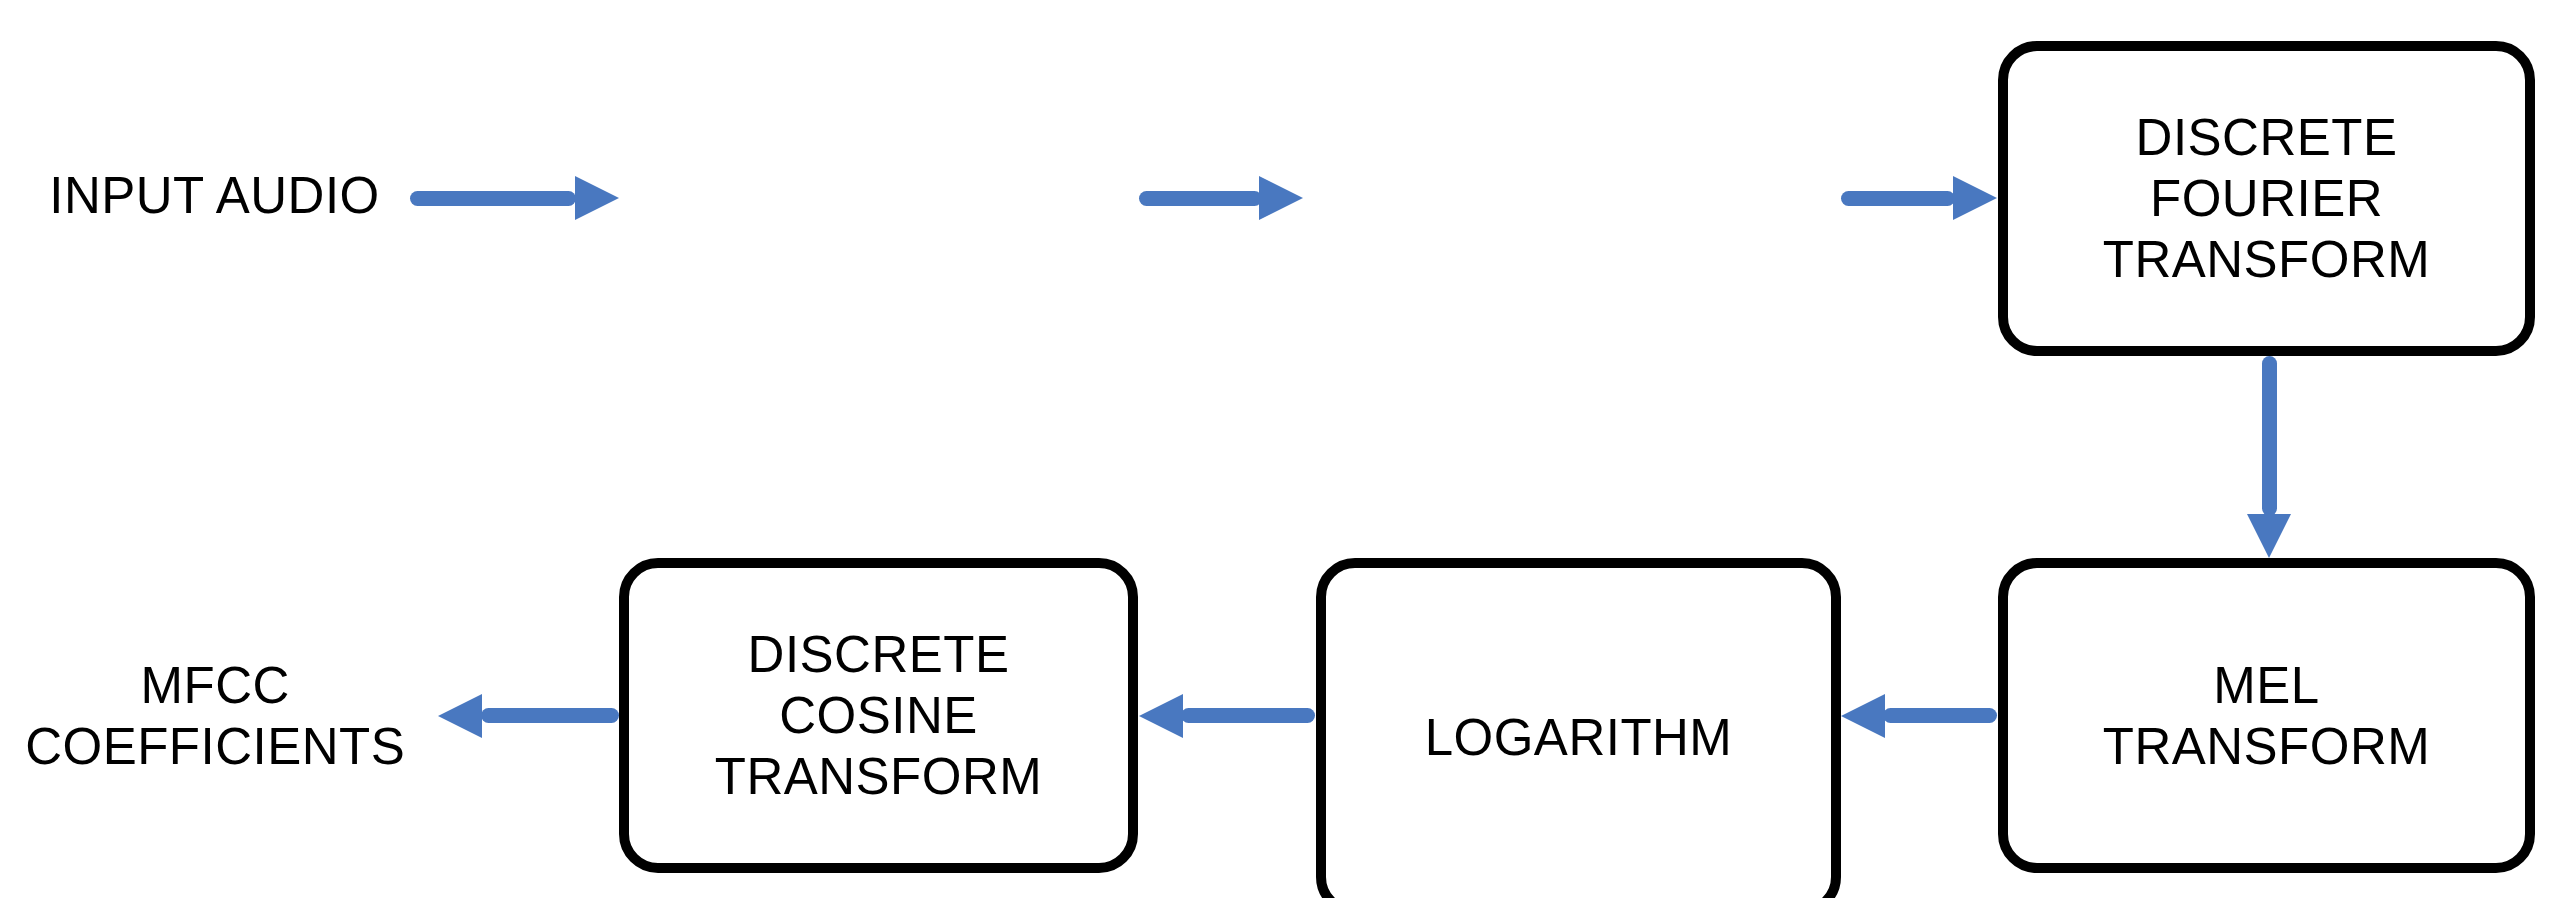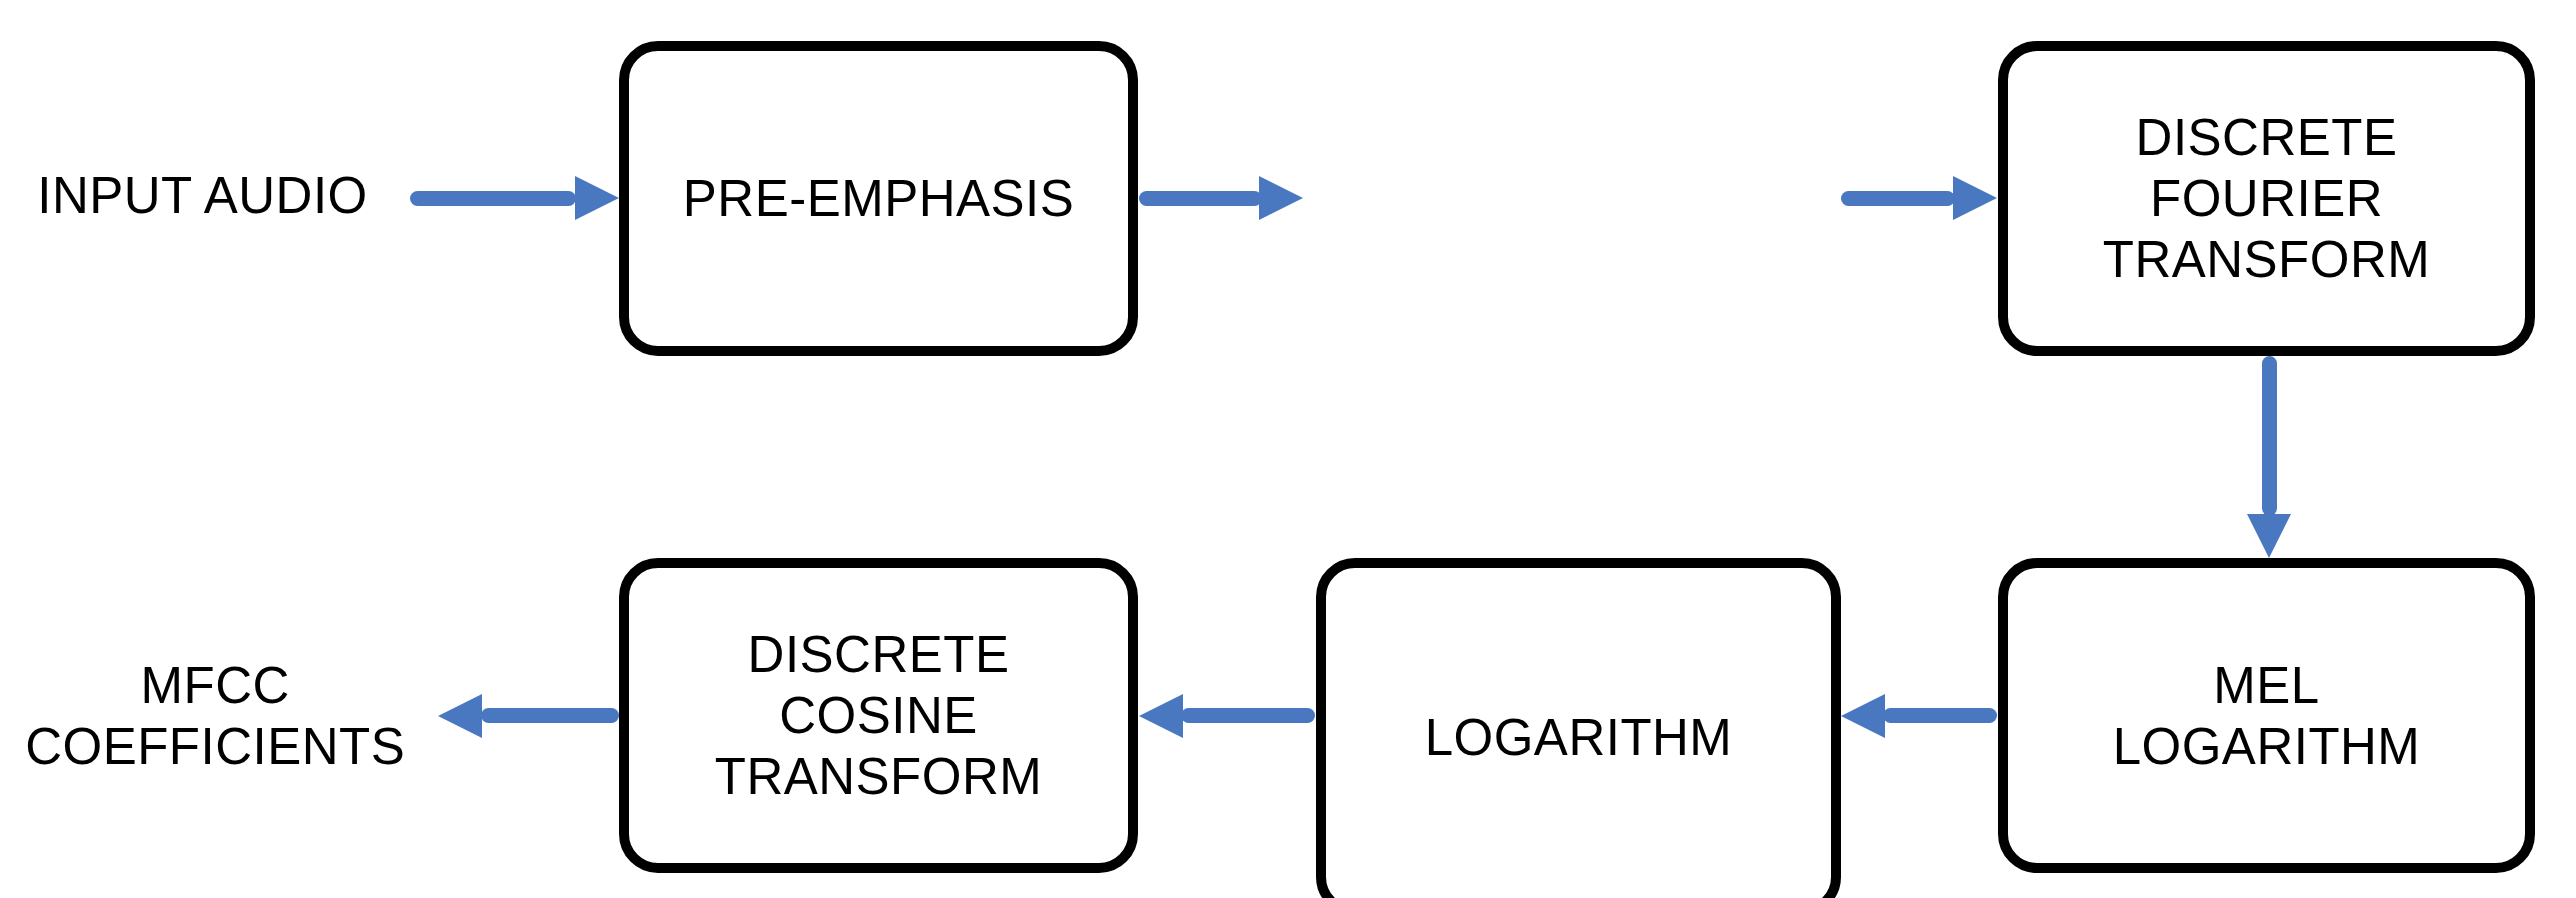--- a/index.html
+++ b/index.html
@@ -48,21 +48,21 @@
     position: absolute;
     display: flex;
     align-items: center;
     justify-content: center;
     font-size: 51px;
     line-height: 61px;
     text-align: center;
     white-space: pre-line;
     letter-spacing: 0.5px;
   }
-  #label-input  { left: 4px;  top: 135px; width: 397px; height: 121px; text-align: center; }
+  #label-input  { left: 16px;  top: 135px; width: 397px; height: 121px; text-align: center; }
   #label-output { left: 9.7px; top: 624px; width: 411px; height: 184px; }
 
   
   .arrow { position: absolute; }
   .shaft {
     position: absolute;
     background: #4978c0;
     border-radius: 7.7px;
   }
   .head {
@@ -113,34 +113,31 @@
 </head>
 <body>
 
 <div id="stage">
 
   <div class="float-label" id="label-input">INPUT AUDIO</div>
 
   <div class="float-label" id="label-output">MFCC
 COEFFICIENTS</div>
 
-  <div class="node" id="node-pre-emphasis">
-    <span class="node-label">PRE-EMPHASIS</span>
-  </div>
 
 
   <div class="node" id="node-dft">
     <span class="node-label">DISCRETE
 FOURIER
 TRANSFORM</span>
   </div>
 
   <div class="node" id="node-mel">
     <span class="node-label">MEL
-LOGARITHM</span>
+TRANSFORM</span>
   </div>
 
   <div class="node" id="node-log">
     <span class="node-label">LOGARITHM</span>
   </div>
 
   <div class="node" id="node-dct">
     <span class="node-label">DISCRETE
 COSINE
 TRANSFORM</span>

